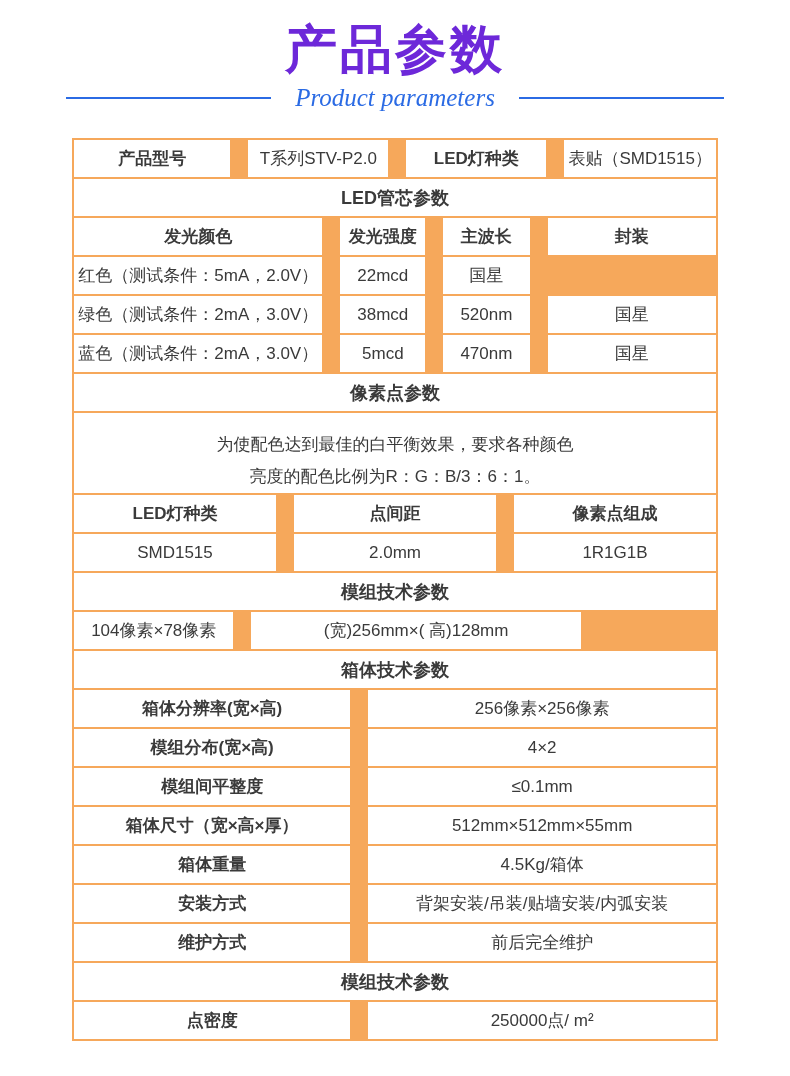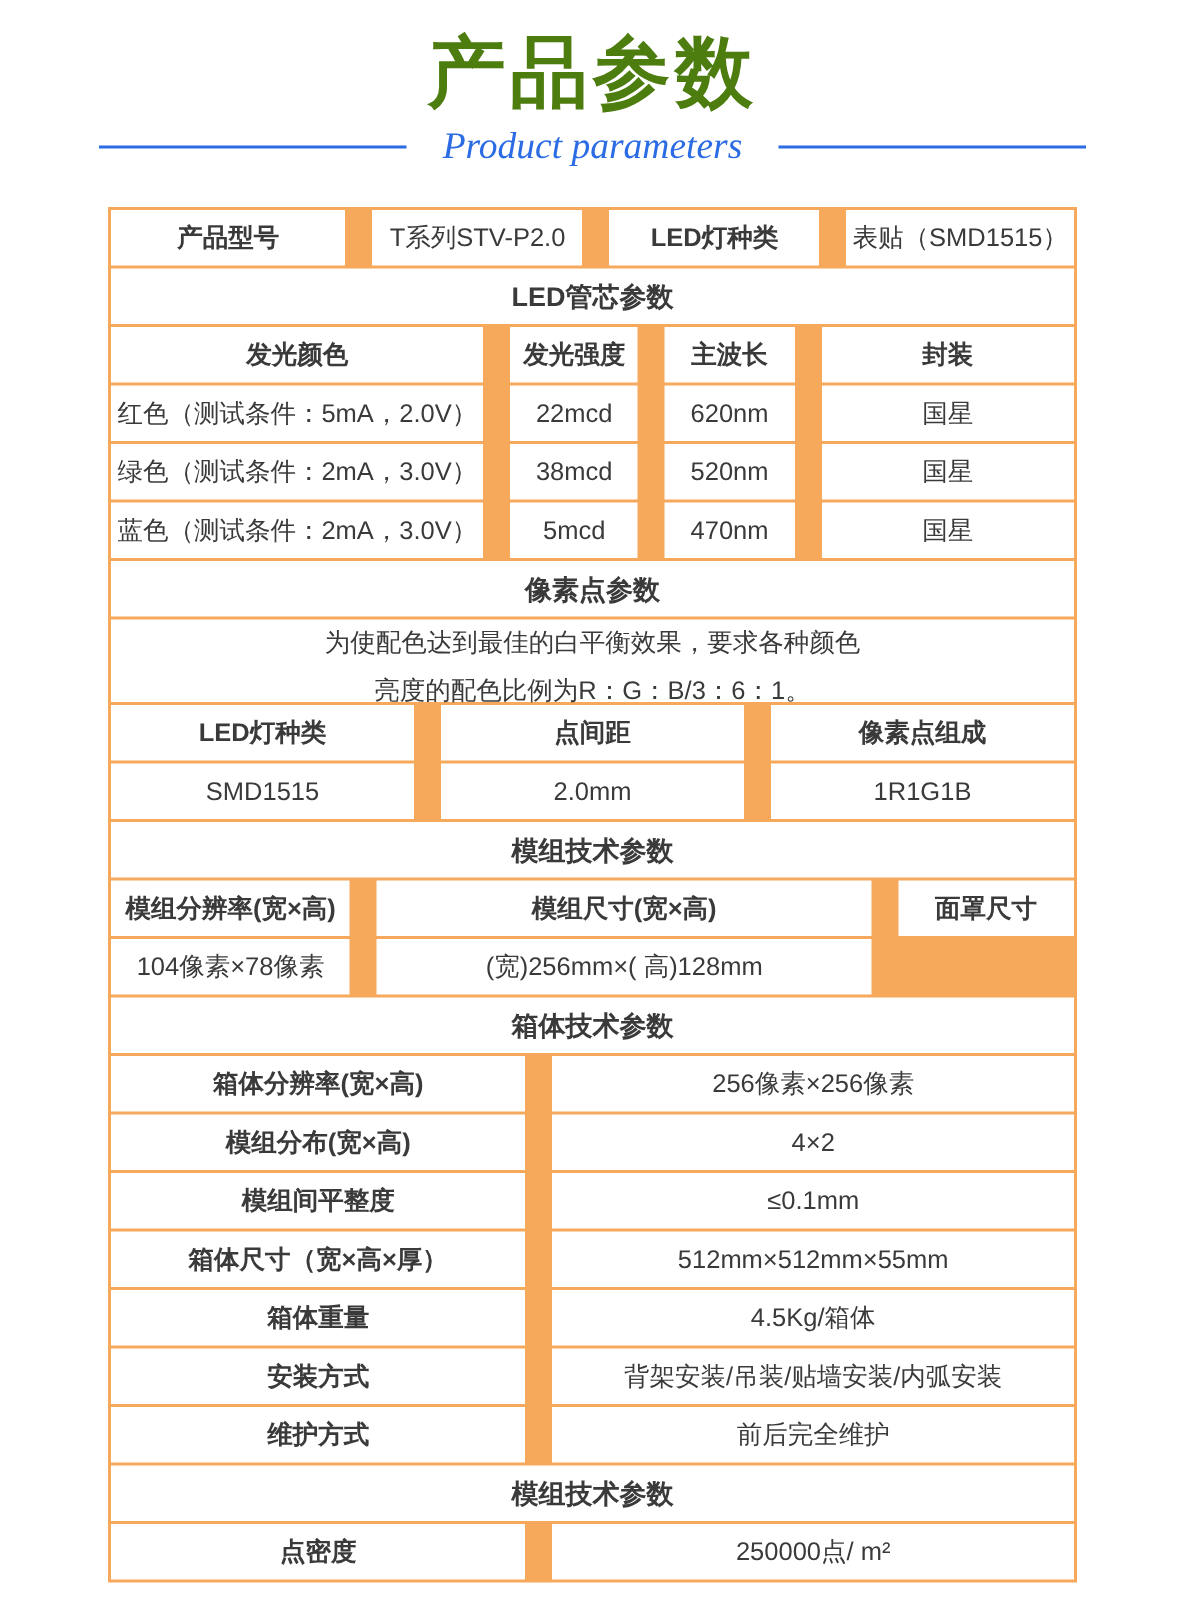--- a/index.html
+++ b/index.html
@@ -6,21 +6,21 @@
   body{
     width:790px;height:1076px;background:#ffffff;overflow:hidden;
     font-family:"Liberation Sans","DejaVu Sans",sans-serif;
     color:#3a3a3a;
   }
   
   .hdr{padding-top:18px;}
   .hdr-title{
     margin:0;text-align:center;
     font-size:52px;line-height:62px;font-weight:bold;letter-spacing:3px;
-    color:#4d7c0f;
+    color:#6d28d9;
   }
   .hdr-subrow{
     margin-top:4px;
     display:flex;align-items:center;justify-content:center;gap:24px;
   }
   .hdr-line{width:205px;height:2px;background:#2b6be4;}
   .hdr-sub{
     font-family:"Liberation Serif","DejaVu Serif",serif;
     font-style:italic;font-size:25px;color:#2b6be4;white-space:nowrap;
   }
@@ -39,21 +39,21 @@
   .r-two   {grid-template-columns:286fr 360fr;}
   .r-one   {grid-template-columns:1fr;}
   .cell{
     background:#ffffff;height:37px;
     display:flex;align-items:center;justify-content:center;
     font-size:17px;text-align:center;padding:0 4px;box-sizing:border-box;
     white-space:nowrap;
   }
   .bold{font-weight:bold;}
   .section{font-size:18px;font-weight:bold;}
-  .note{height:55px;flex-direction:column;justify-content:space-between;line-height:32px;white-space:normal;}
+  .note{height:80px;flex-direction:column;justify-content:flex-end;line-height:32px;white-space:normal;}
 </style>
 </head>
 <body>
 
 <div class="hdr">
   <h1 class="hdr-title">产品参数</h1>
   <div class="hdr-subrow">
     <div class="hdr-line"></div>
     <span class="hdr-sub">Product parameters</span>
     <div class="hdr-line"></div>
@@ -74,21 +74,20 @@
   </div>
   <div class="row r-led">
     <div class="cell bold">发光颜色</div>
     <div class="cell bold">发光强度</div>
     <div class="cell bold">主波长</div>
     <div class="cell bold">封装</div>
   </div>
   <div class="row r-led">
     <div class="cell">红色（测试条件：5mA，2.0V）</div>
     <div class="cell">22mcd</div>
-    <div class="cell">620nm</div>
     <div class="cell">国星</div>
   </div>
   <div class="row r-led">
     <div class="cell">绿色（测试条件：2mA，3.0V）</div>
     <div class="cell">38mcd</div>
     <div class="cell">520nm</div>
     <div class="cell">国星</div>
   </div>
   <div class="row r-led">
     <div class="cell">蓝色（测试条件：2mA，3.0V）</div>
@@ -112,25 +111,20 @@
     <div class="cell bold">像素点组成</div>
   </div>
   <div class="row r-third">
     <div class="cell">SMD1515</div>
     <div class="cell">2.0mm</div>
     <div class="cell">1R1G1B</div>
   </div>
 
   <div class="row r-one">
     <div class="cell section">模组技术参数</div>
-  </div>
-  <div class="row r-module">
-    <div class="cell bold">模组分辨率(宽×高)</div>
-    <div class="cell bold">模组尺寸(宽×高)</div>
-    <div class="cell bold">面罩尺寸</div>
   </div>
   <div class="row r-module">
     <div class="cell">104像素×78像素</div>
     <div class="cell">(宽)256mm×( 高)128mm</div>
   </div>
 
   <div class="row r-one">
     <div class="cell section">箱体技术参数</div>
   </div>
   <div class="row r-two">

